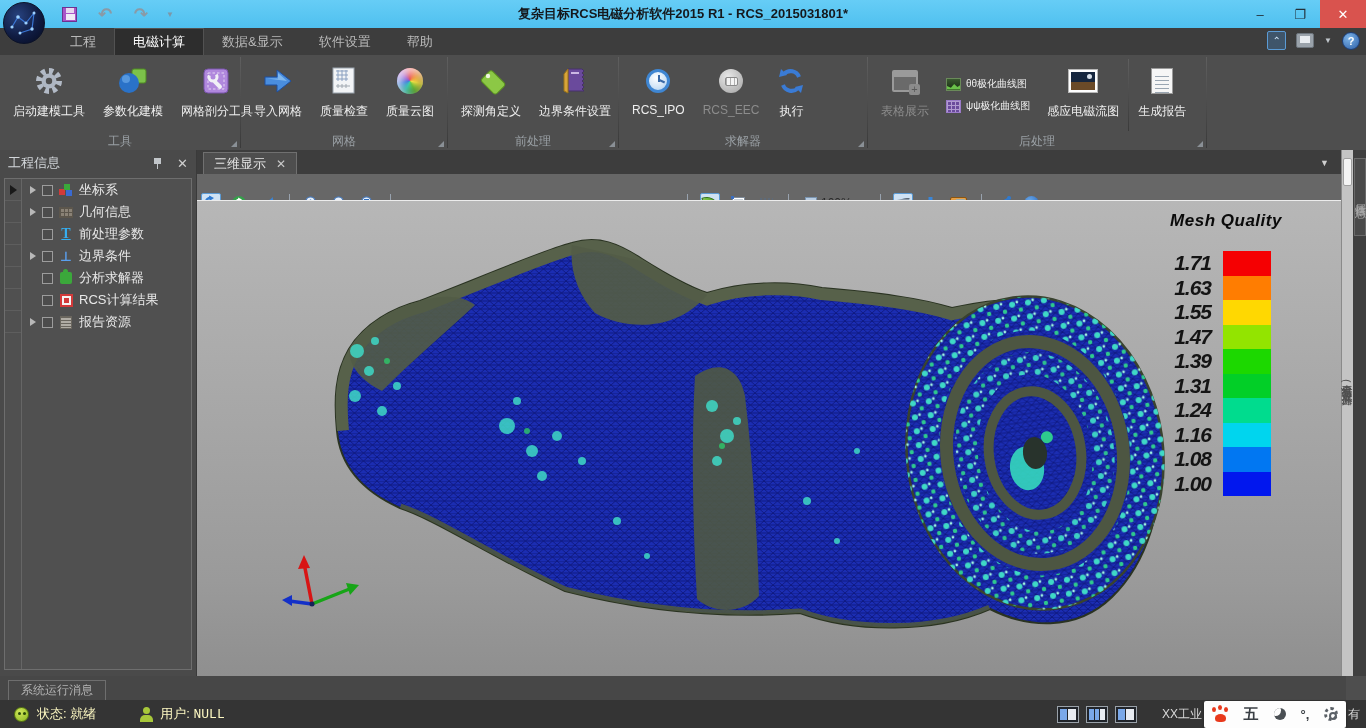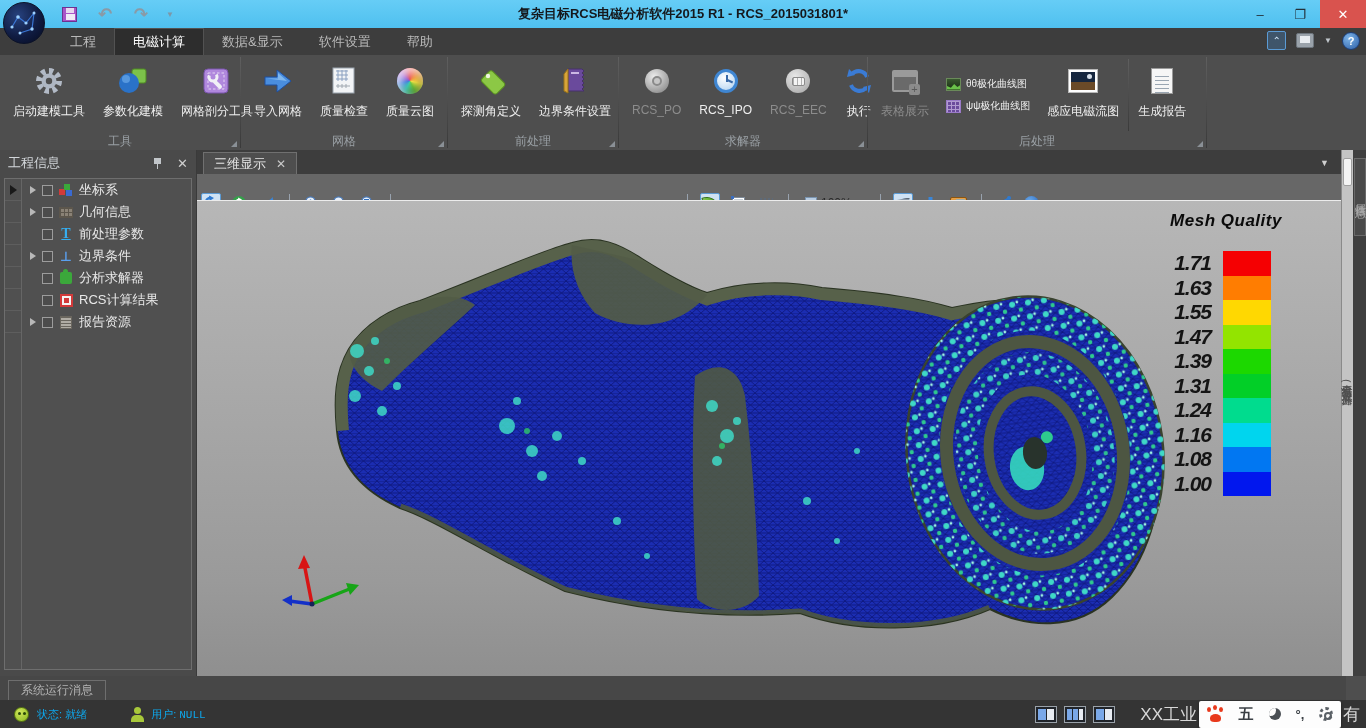--- a/index.html
+++ b/index.html
@@ -165,29 +165,29 @@
      writing-mode:vertical-rl; font-size:11px; color:#a8a8a8; display:flex; align-items:center; justify-content:center; letter-spacing:1px; }
 
   
   #msg-row { position:absolute; left:0; top:676px; width:1346px; height:24px; background:#474747; }
   #msg-tab { position:absolute; left:8px; top:4px; height:20px; padding:0 12px; border:1px solid #6e6e6e; border-bottom:none;
      font-size:12px; color:#b4b4b4; display:flex; align-items:center; background:#474747; }
   #statusbar { position:absolute; left:0; top:700px; width:1366px; height:28px; background:#343434; display:flex; align-items:center; }
   .st-ic-green { width:15px; height:15px; border-radius:50%; background:radial-gradient(circle at 38% 32%,#cfe65a,#8ab820); border:1px solid #5a7a10;
      margin:0 8px 0 14px; position:relative; }
   .st-ic-green:before{ content:""; position:absolute; left:3px; top:4px; width:3px; height:3px; border-radius:50%; background:#2a4a08; box-shadow:5px 0 0 #2a4a08; }
-  .st-text { font-size:11px; color:#0ea5e9; }
+  .st-text { font-size:13px; color:#fef9c3; }
   .person-ic { width:13px; height:15px; position:relative; margin:0 7px 0 44px; }
   .person-ic:before { content:""; position:absolute; left:3px; top:0; width:7px; height:7px; border-radius:50%; background:#a8c83a; }
   .person-ic:after { content:""; position:absolute; left:0; bottom:0; width:13px; height:7px; border-radius:5px 5px 0 0; background:#a8c83a; }
   .st-mono { font-family:"Liberation Mono","DejaVu Sans Mono",monospace; }
   #status-right { position:absolute; right:0; top:700px; height:28px; display:flex; align-items:center; }
   .lay-ic { width:22px; height:17px; border:1px solid #9aa2aa; background:#20242a; margin-right:7px; display:flex; padding:2px; gap:1px; }
   .lay-ic i { background:#e8ecf2; flex:1; } .lay-ic i.b { background:#7aa8e8; }
-  #company-left,#company-right { font-size:17px; color:#d8d8d8; }
+  #company-left,#company-right { font-size:12px; color:#d8d8d8; }
   #ime-bar { width:142px; height:27px; background:#fdfdfd; border-radius:2px; box-shadow:0 1px 3px rgba(0,0,0,.4);
      display:flex; align-items:center; justify-content:space-around; margin:0 2px; position:relative; z-index:5; }
   .paw { width:17px; height:15px; position:relative; }
   .paw:before { content:""; position:absolute; left:3px; bottom:0; width:11px; height:8px; border-radius:50% 50% 40% 40%; background:#e8391c; }
   .paw:after { content:""; position:absolute; left:0px; top:0; width:4px; height:5px; border-radius:50%; background:#e8391c;
      box-shadow:6px -2px 0 #e8391c, 12px 0 0 #e8391c; }
   .ime-wubi { font-size:15px; color:#3a3f44; font-weight:bold; }
   .ime-moon { width:12px; height:12px; border-radius:50%; background:#4a4f54; position:relative; overflow:hidden; }
   .ime-moon:before { content:""; position:absolute; left:-4px; top:-3px; width:11px; height:11px; border-radius:50%; background:#fdfdfd; }
   .ime-punct { font-size:13px; color:#3a3f44; font-weight:bold; }
@@ -347,28 +347,20 @@
     </div>
     <div class="rgroup-footer">
       <span class="glabel">前处理</span>
       <span class="launcher"></span>
     </div>
   </div>
   <div class="gsep"></div>
 
   <div class="rgroup" style="width:248px">
     <div class="rgroup-btns">
-      <div class="rbtn disabled">
-        <span class="ric">
-            <span class="ic-sphere-gray">
-              <i></i>
-            </span>
-          </span>
-        <span class="rlabel">RCS_PO</span>
-      </div>
       <div class="rbtn">
         <span class="ric">
             <span class="ic-clock"></span>
           </span>
         <span class="rlabel">RCS_IPO</span>
       </div>
       <div class="rbtn disabled">
         <span class="ric">
             <span class="ic-conn">
               <i></i>

